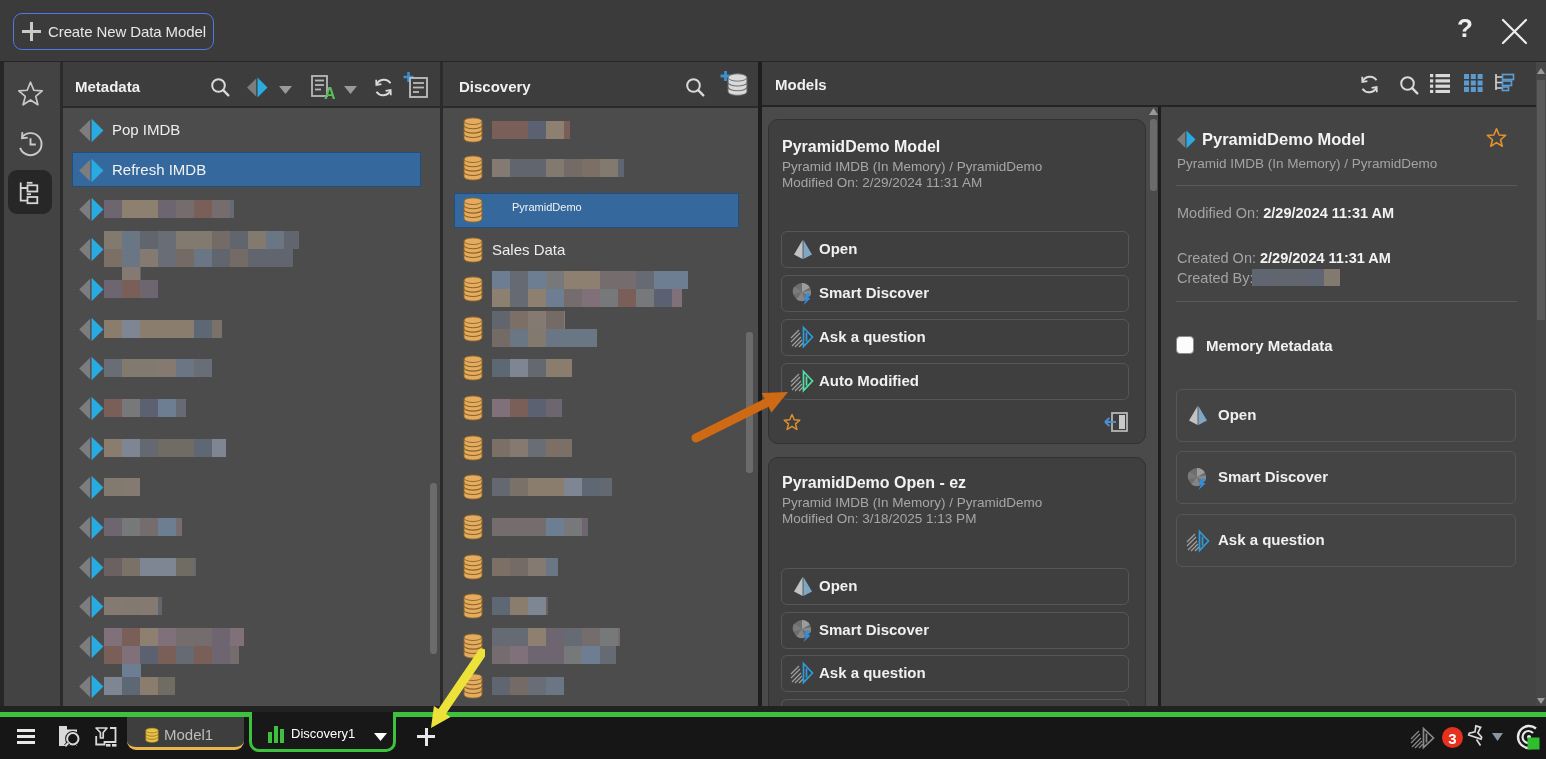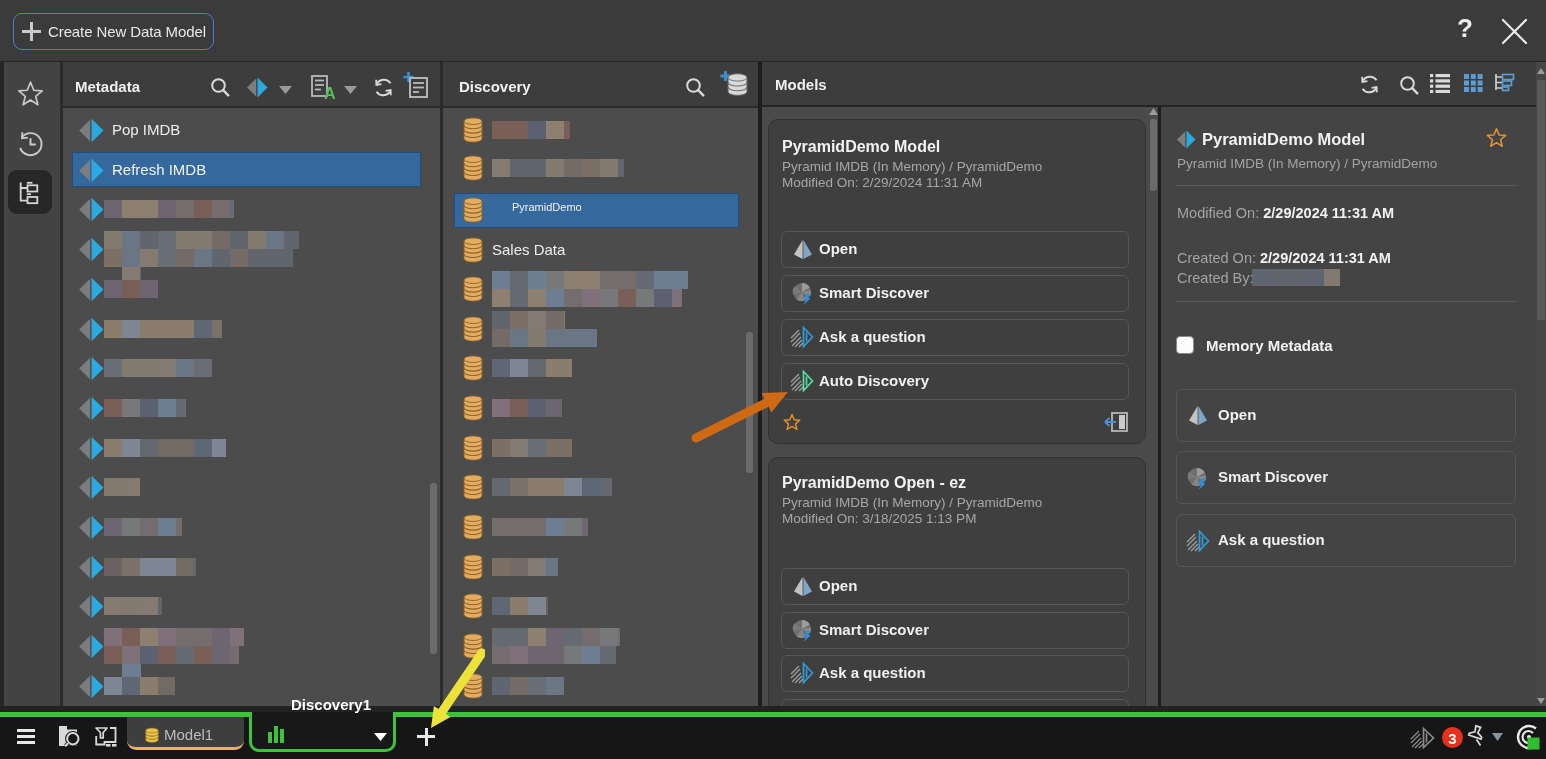--- a/index.html
+++ b/index.html
@@ -401,21 +401,21 @@
       <g stroke="#9f9f9f" stroke-width="1.3">
         <line x1="1" y1="13" x2="9" y2="5"></line>
         <line x1="1" y1="17" x2="10" y2="8"></line>
         <line x1="2" y1="21" x2="11" y2="12"></line>
         <line x1="5" y1="22" x2="12" y2="15"></line>
         <line x1="9" y1="22" x2="13" y2="18"></line>
       </g>
       <path d="M13.5 2.5 L22.5 12 L13.5 21.5 Z" fill="none" stroke="#52dfa5" stroke-width="1.7"></path>
       <line x1="16.5" y1="7.5" x2="16.5" y2="16.5" stroke="#52dfa5" stroke-width="1.7"></line>
     </svg>
-    <div class="abs" style="left:819px;top:372px;font-size:15px;color:#f0f0f0;font-weight:bold;">Auto Discovery</div>
+    <div class="abs" style="left:819px;top:372px;font-size:15px;color:#f0f0f0;font-weight:bold;">Auto Modified</div>
     <svg class="abs" style="left:783px;top:413px" width="18" height="18" viewBox="0 0 30 30">
       <path d="M15 2.5 L18.7 11.4 L28 12 L20.8 18.2 L23.2 27.5 L15 22.3 L6.8 27.5 L9.2 18.2 L2 12 L11.3 11.4 Z" fill="none" stroke="#e2912d" stroke-width="2.4" stroke-linejoin="round"></path>
     </svg>
     <svg class="abs" style="left:1104px;top:412px" width="24" height="20" viewBox="0 0 24 20">
       <rect x="8" y="1" width="15" height="18" fill="none" stroke="#b5b5b5" stroke-width="1.8"></rect>
       <rect x="15" y="3" width="6" height="14" fill="#c9c9c9"></rect>
       <path d="M1 10 L12 10 M1 10 L5.5 6 M1 10 L5.5 14" stroke="#4a90d0" stroke-width="1.9" fill="none"></path>
     </svg>
     <div class="abs" style="left:768px;top:457px;width:378px;height:325px;background:#3f3f3f;border:1px solid #323232;border-radius:10px;"></div>
     <div class="abs" style="left:782px;top:474px;font-size:16px;color:#f2f2f2;font-weight:bold;">PyramidDemo Open - ez</div>
@@ -537,21 +537,21 @@
       <path d="M1 9 A9 3.5 0 0 0 19 9 M1 13.5 A9 3.5 0 0 0 19 13.5" fill="none" stroke="#8a6a1a" stroke-width="1.1"></path>
       <path d="M1 4.3 L1 17.9 M19 4.3 L19 17.9" stroke="#8a6a1a" stroke-width="0.9"></path>
     </svg>
     <div class="abs" style="left:164px;top:726px;font-size:15px;color:#bdbdbd;">Model1</div>
     <div class="abs" style="left:249px;top:712px;width:147px;height:40px;background:#181818;border:3px solid #3ec23e;border-top:none;border-radius:0 0 10px 10px;"></div>
     <svg class="abs" style="left:268px;top:726px" width="17" height="17" viewBox="0 0 17 17">
       <rect x="0" y="6" width="4" height="11" fill="#3ec23e"></rect>
       <rect x="6" y="0" width="4" height="17" fill="#3ec23e"></rect>
       <rect x="12" y="3" width="4" height="14" fill="#3ec23e"></rect>
     </svg>
-    <div class="abs" style="left:291px;top:696px;font-size:15px;color:#ffffff;font-weight:bold;">Discovery1</div>
+    <div class="abs" style="left:291px;top:726px;font-size:13px;color:#ffffff;font-weight:normal;">Discovery1</div>
     <svg class="abs" style="left:374px;top:733px" width="13" height="8">
       <polygon points="0,0 13,0 6.5,8" fill="#ffffff"></polygon>
     </svg>
     <div class="abs" style="left:417px;top:735px;width:18px;height:3px;background:#e8e8e8;"></div>
     <div class="abs" style="left:424.5px;top:727.5px;width:3px;height:18px;background:#e8e8e8;"></div>
     <svg class="abs" style="left:1409px;top:726px" width="26" height="24" viewBox="0 0 26 24">
       <g stroke="#8a8a8a" stroke-width="1.3">
         <line x1="2" y1="13" x2="10" y2="5"></line>
         <line x1="2" y1="17" x2="11" y2="8"></line>
         <line x1="3" y1="21" x2="12" y2="12"></line>

